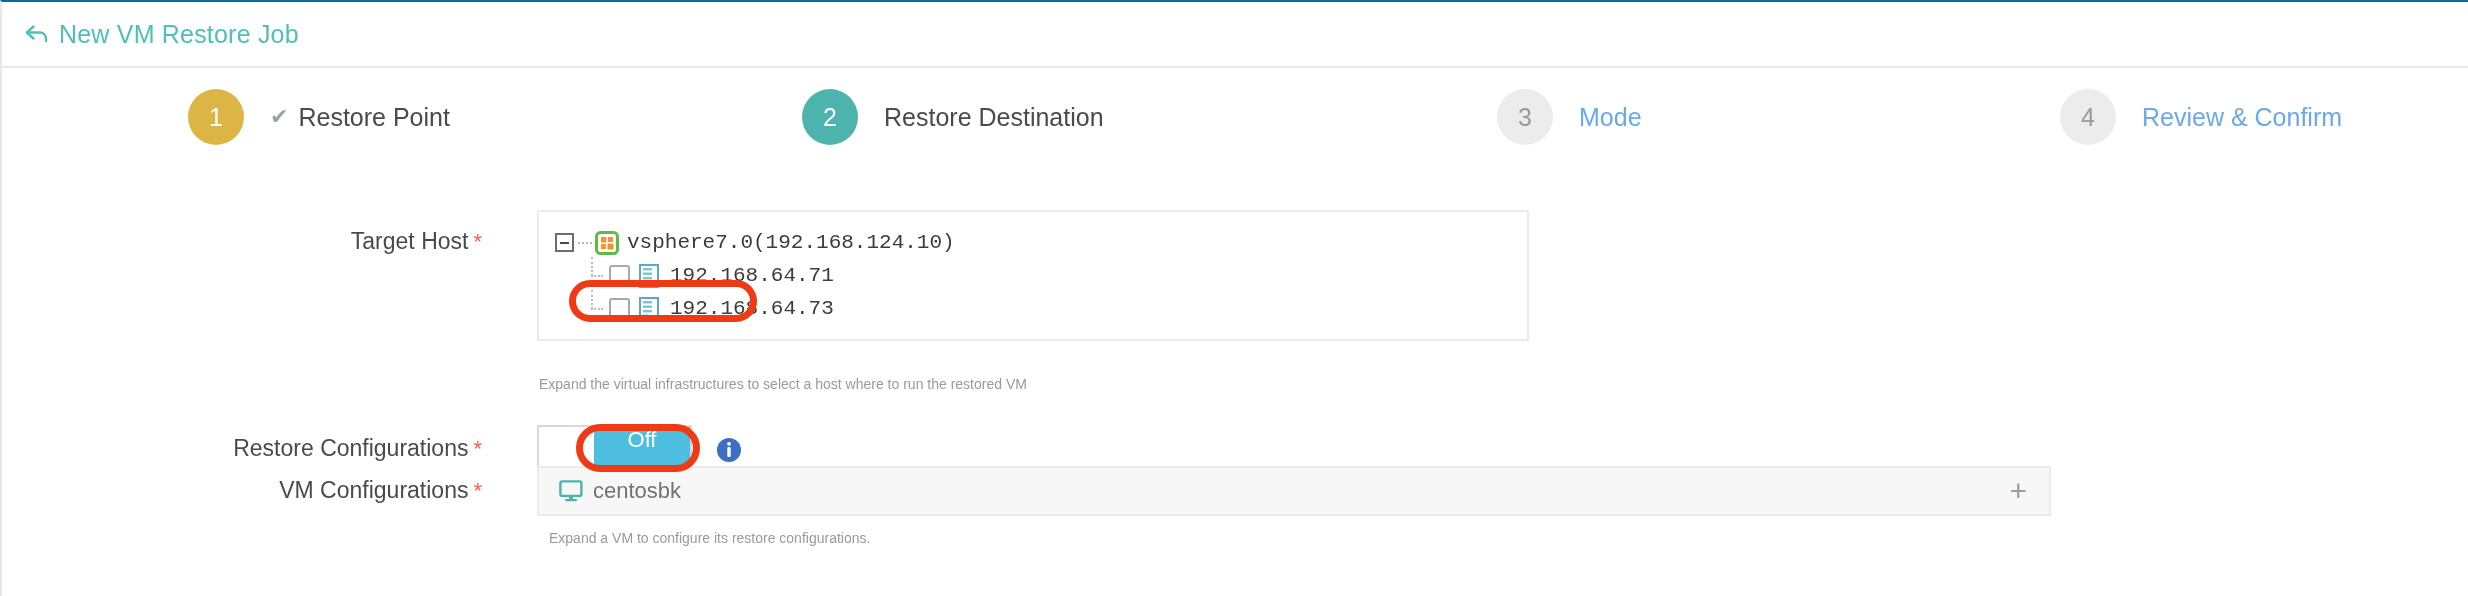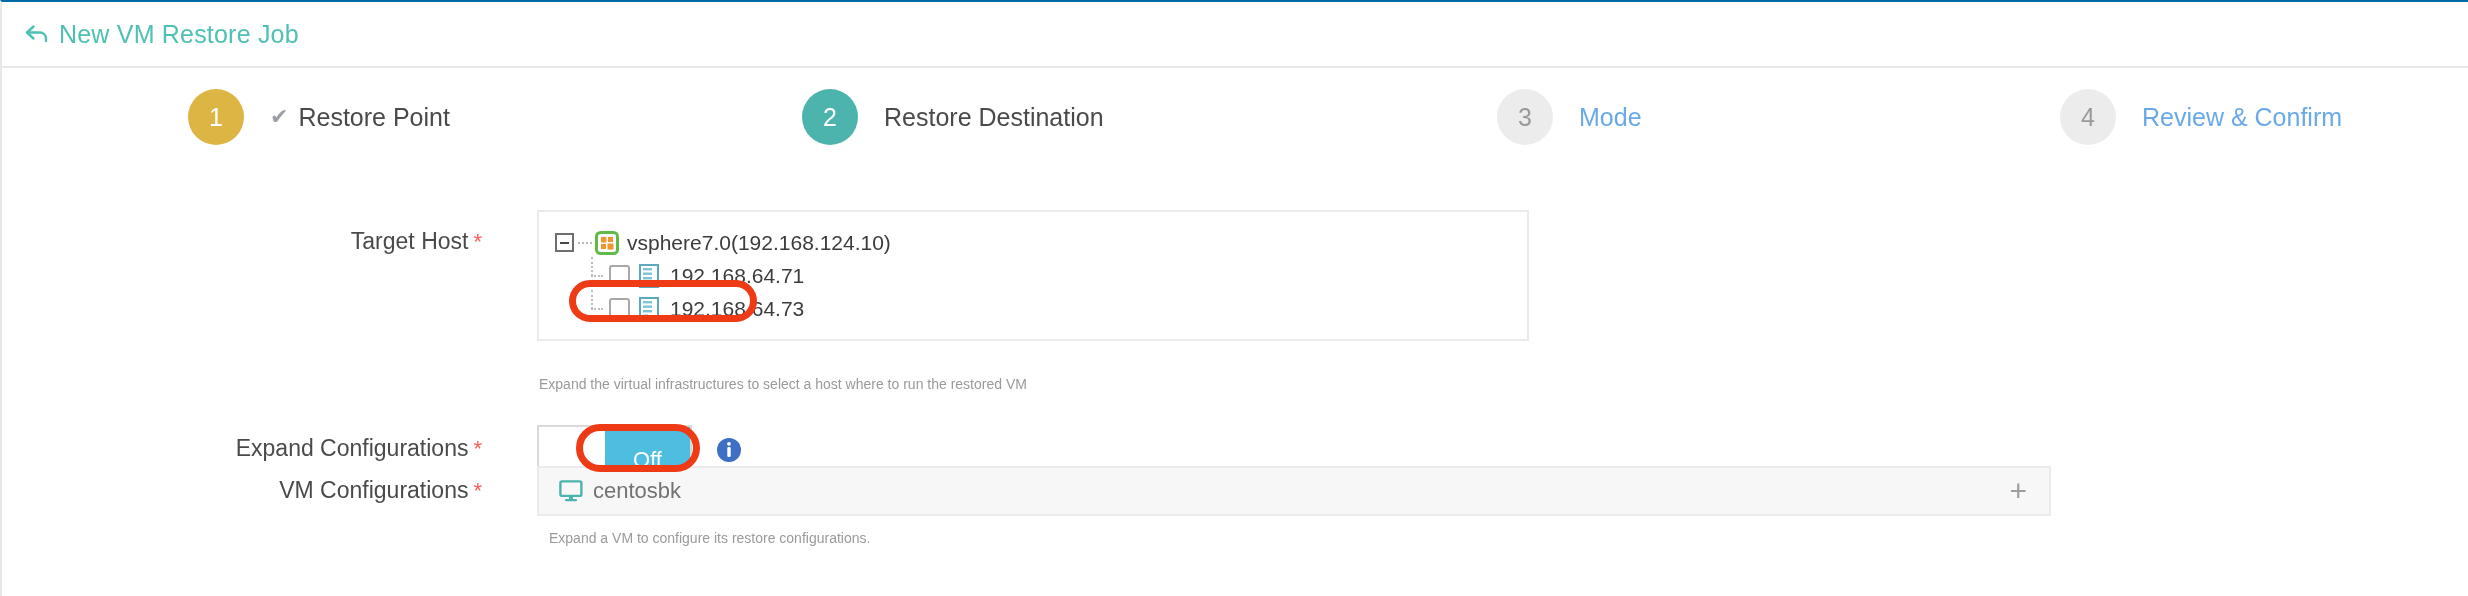--- a/index.html
+++ b/index.html
@@ -100,20 +100,21 @@
   }
 
   
   .tree-box {
     position: absolute;
     left: 535px;
     width: 992px;
     border: 2px solid #ebebeb;
     background: #ffffff;
     padding: 14px 0 14px 0;
+    font-family: Liberation Mono, monospace;
   }
   .tree-node {
     display: flex;
     align-items: center;
     height: 33px;
     font-size: 21px;
     color: #3c3c3c;
     white-space: nowrap;
   }
   .tree-root { padding-left: 16px; gap: 0; }
@@ -180,27 +181,27 @@
     left: 535px;
     width: 155px;
     height: 50px;
     border: 2px solid #d9d9d9;
     background: #ffffff;
     display: flex;
     justify-content: flex-end;
     cursor: pointer;
   }
   .switch-knob {
-    width: 85px;
+    width: 96px;
     height: 100%;
     background: #4dbde0;
     color: #ffffff;
     font-size: 22px;
     display: flex;
-    align-items: flex-end;
+    align-items: flex-start;
     justify-content: center;
   }
   .info-icon {
     position: absolute;
     width: 26px; height: 26px;
     cursor: pointer;
   }
 
   
   .vm-bar {
@@ -338,21 +339,21 @@
           </span>
           <span>192.168.64.73</span>
         </div>
       </div>
 
       <div class="hint" style="position:absolute;left:537px;top:210px;">Expand the virtual infrastructures to select a host where to run the restored VM</div>
     </div>
 
     <div class="row">
       <div class="field-label" style="left:0; top:269px;">
-        <span>Expand Configurations</span><span class="req">*</span>
+        <span>Restore Configurations</span><span class="req">*</span>
       </div>
 
       <div class="switch" style="top:259px;">
         <div class="switch-knob">
           <span>Off</span>
         </div>
       </div>
 
       <span class="info-icon" style="left:714px; top:271px;">
         <svg viewBox="0 0 26 26" width="26" height="26">

